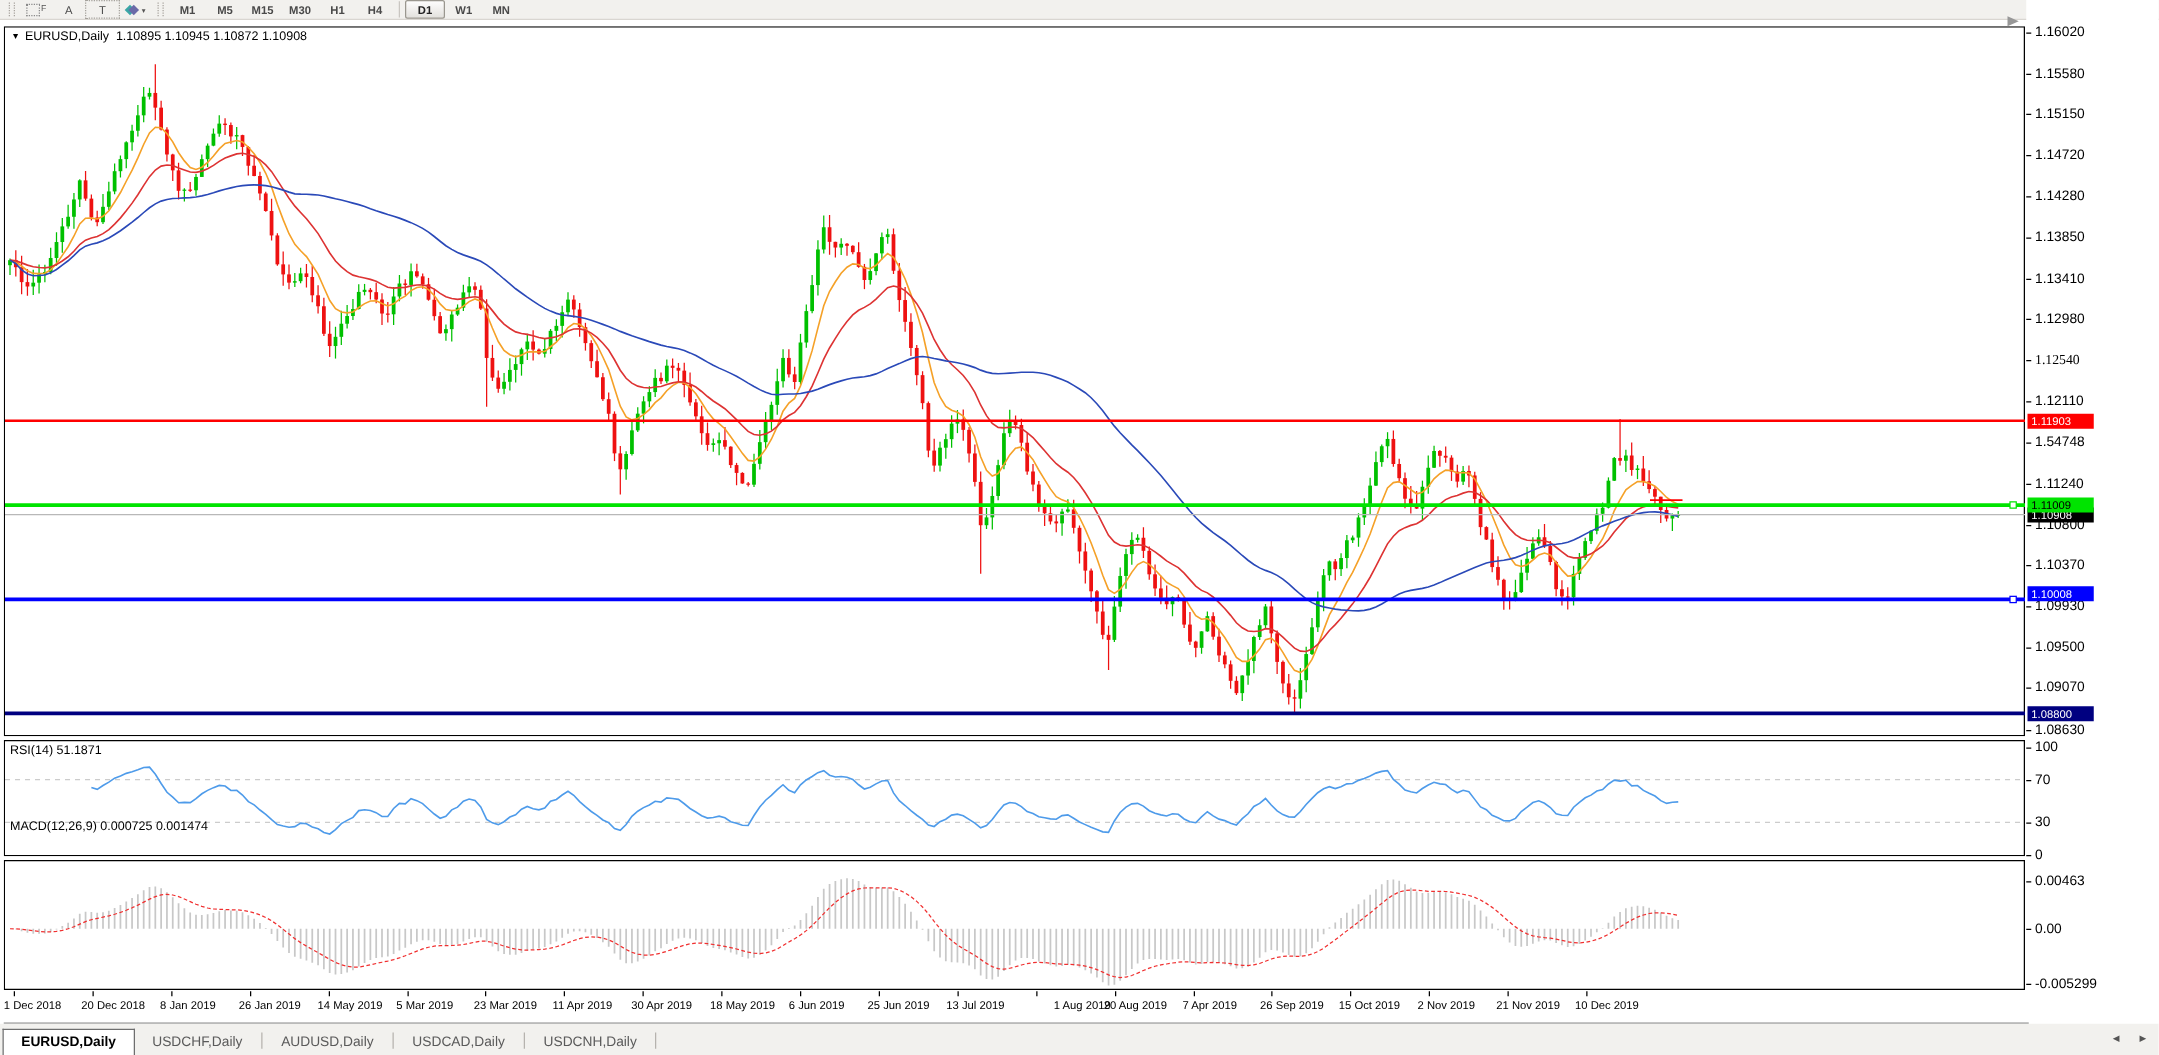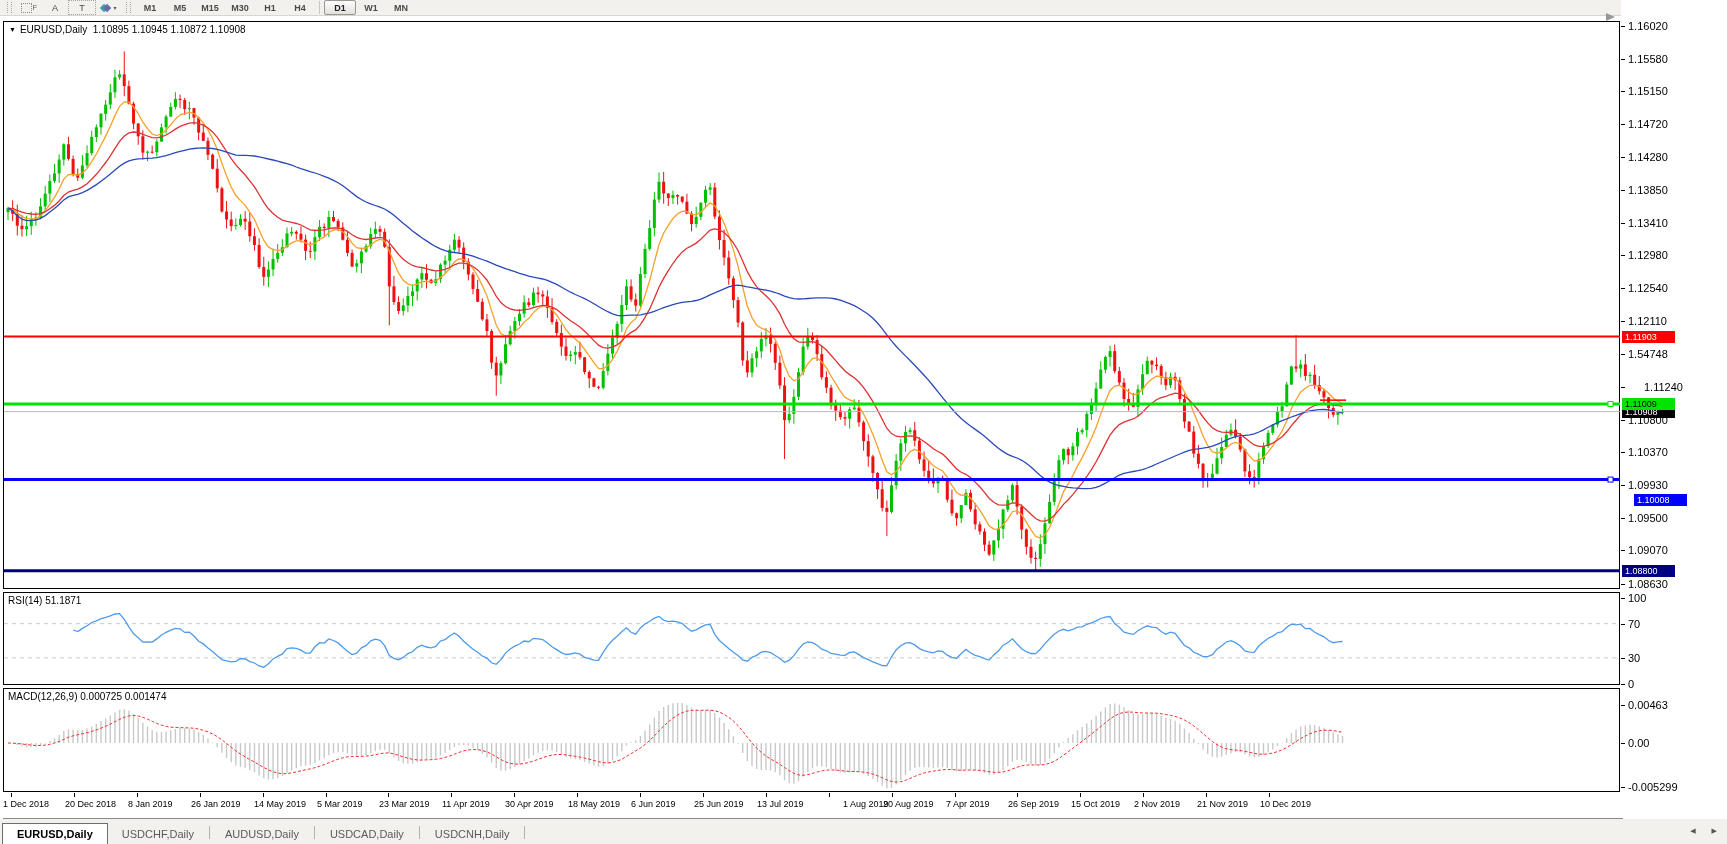--- a/index.html
+++ b/index.html
@@ -25,21 +25,21 @@
 
   
   svg.panel{position:absolute;left:3px;}
   #mainsvg{top:21px;width:1617px;height:568px;}
   #rsisvg{top:592px;width:1617px;height:93px;}
   #macdsvg{top:688px;width:1617px;height:104px;}
   #title{position:absolute;left:9px;top:24px;font-size:10px;color:#000;z-index:5;white-space:nowrap;}
   #title .tri{font-size:7px;margin-right:4px;vertical-align:1px;}
   .panel-label{position:absolute;left:8px;font-size:10px;color:#000;z-index:5;white-space:nowrap;}
   #rsilabel{top:595px;}
-  #macdlabel{top:691px;}
+  #macdlabel{top:656px;}
   #autoscroll{position:absolute;left:1606px;top:13px;width:0;height:0;
     border-left:9px solid #979797;border-top:4px solid transparent;border-bottom:4px solid transparent;z-index:4;}
 
   
   #axis{position:absolute;left:1621px;top:0;width:106px;height:818px;background:#fff;}
   .atick{position:absolute;left:0;width:4px;height:1px;background:#000;}
   .alabel{position:absolute;left:7px;font-size:11px;color:#000;white-space:nowrap;line-height:10px;}
   .badge{position:absolute;left:1px;min-width:47px;padding:1px 3px;font-size:9px;line-height:10px;
     white-space:nowrap;z-index:6;}
 
@@ -1002,27 +1002,27 @@
       <div class="alabel" style="top: 119px;">1.14720</div>
       <div class="atick" style="top: 157px;"></div>
       <div class="alabel" style="top: 152px;">1.14280</div>
       <div class="atick" style="top: 190px;"></div>
       <div class="alabel" style="top: 185px;">1.13850</div>
       <div class="atick" style="top: 223px;"></div>
       <div class="alabel" style="top: 218px;">1.13410</div>
       <div class="atick" style="top: 255px;"></div>
       <div class="alabel" style="top: 250px;">1.12980</div>
       <div class="atick" style="top: 288px;"></div>
-      <div class="alabel" style="top: 283px;">1.12540</div>
+      <div class="alabel" style="top: 283px; font-family: Liberation Serif, serif;">1.12540</div>
       <div class="atick" style="top: 321px;"></div>
       <div class="alabel" style="top: 316px;">1.12110</div>
       <div class="atick" style="top: 354px;"></div>
       <div class="alabel" style="top: 349px;">1.54748</div>
       <div class="atick" style="top: 387px;"></div>
-      <div class="alabel" style="top: 382px; margin-left: 16px;">1.11240</div>
+      <div class="alabel" style="top: 382px;">1.11240</div>
       <div class="atick" style="top: 420px;"></div>
       <div class="alabel" style="top: 415px;">1.10800</div>
       <div class="atick" style="top: 452px;"></div>
       <div class="alabel" style="top: 447px;">1.10370</div>
       <div class="atick" style="top: 485px;"></div>
       <div class="alabel" style="top: 480px;">1.09930</div>
       <div class="atick" style="top: 518px;"></div>
       <div class="alabel" style="top: 513px;">1.09500</div>
       <div class="atick" style="top: 550px;"></div>
       <div class="alabel" style="top: 545px;">1.09070</div>
@@ -1038,21 +1038,21 @@
       <div class="alabel" style="top: 679px;">0</div>
       <div class="atick" style="top: 705px;"></div>
       <div class="alabel" style="top: 700px;">0.00463</div>
       <div class="atick" style="top: 743px;"></div>
       <div class="alabel" style="top: 738px;">0.00</div>
       <div class="atick" style="top: 787px;"></div>
       <div class="alabel" style="top: 782px;">-0.005299</div>
       <div class="badge" style="top: 406px; background: rgb(0, 0, 0); color: rgb(255, 255, 255);">1.10908</div>
       <div class="badge" style="top: 331px; background: rgb(255, 0, 0); color: rgb(255, 255, 255);">1.11903</div>
       <div class="badge" style="top: 398px; background: rgb(0, 228, 0); color: rgb(0, 0, 0);">1.11009</div>
-      <div class="badge" style="top: 494px; background: rgb(0, 0, 255); color: rgb(255, 255, 255); margin-left: 12px;">1.10008</div>
+      <div class="badge" style="top: 469px; background: rgb(0, 0, 255); color: rgb(255, 255, 255);">1.10008</div>
       <div class="badge" style="top: 565px; background: rgb(0, 0, 128); color: rgb(255, 255, 255);">1.08800</div>
     </div>
   <div id="dates">
       <div class="dtick" style="left: 8px;"></div>
       <div class="dlabel" style="left: 0px;">1 Dec 2018</div>
       <div class="dtick" style="left: 71px;"></div>
       <div class="dlabel" style="left: 62px;">20 Dec 2018</div>
       <div class="dtick" style="left: 134px;"></div>
       <div class="dlabel" style="left: 125px;">8 Jan 2019</div>
       <div class="dtick" style="left: 197px;"></div>

